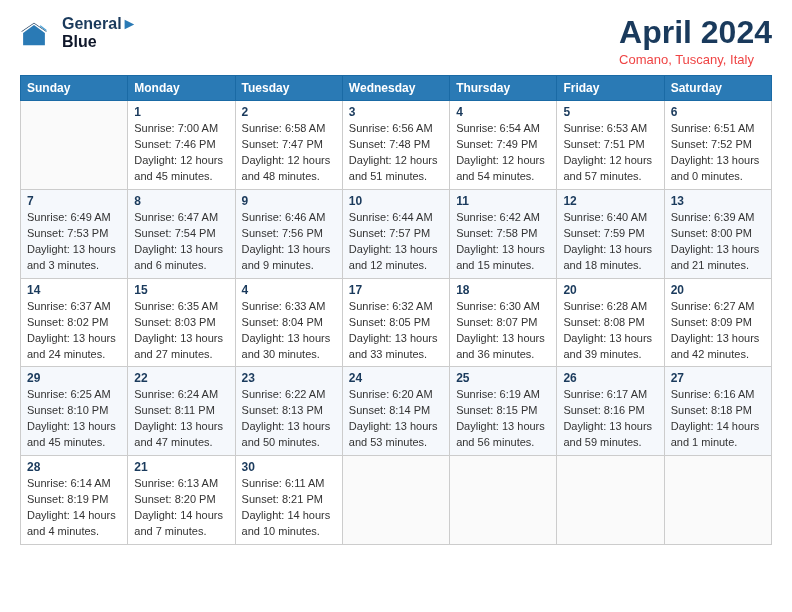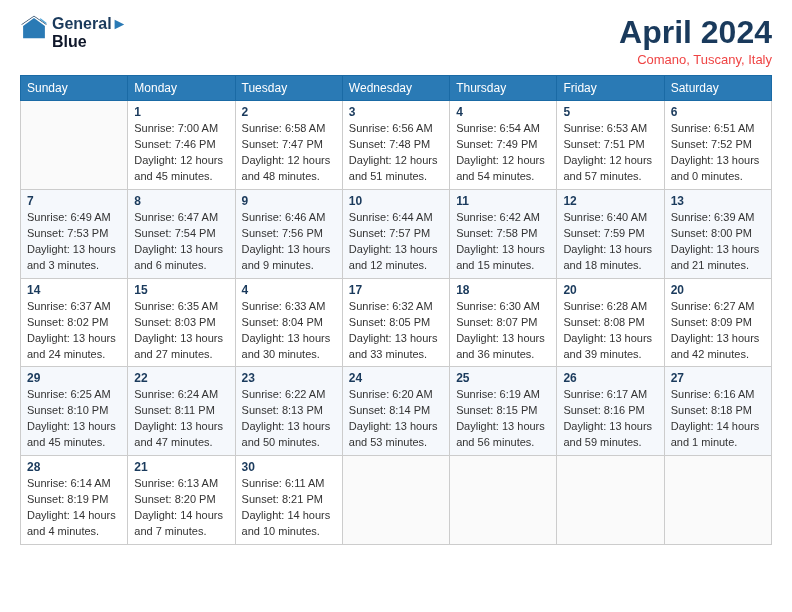--- a/index.html
+++ b/index.html
@@ -15,29 +15,29 @@
       padding: 15px 20px 10px 20px;
     }
     .header {
       display: flex;
       align-items: flex-start;
       justify-content: space-between;
       margin-bottom: 8px;
     }
     .logo {
       display: flex;
-      align-items: flex-start;
-      gap: 4px;
+      align-items: flex-end;
+      gap: 14px;
     }
     .logo-icon {
       width: 28px;
       height: 28px;
     }
     .title-area {
-      text-align: right;
+      text-align: left;
     }
     .month-title {
       font-size: 32px;
       font-weight: bold;
       color: #1a3a5c;
       line-height: 1.1;
     }
     .subtitle {
       font-size: 13px;
       color: #ef4444;
@@ -45,21 +45,21 @@
     }
     table {
       width: 100%;
       border-collapse: collapse;
       table-layout: fixed;
     }
     thead th {
       background-color: #2a7ab5;
       color: #fff;
       font-size: 12px;
-      font-weight: normal;
+      font-weight: bold;
       padding: 5px 6px;
       text-align: left;
       border: 1px solid #1a6aa5;
     }
     tbody td {
       border: 1px solid #ccc;
       vertical-align: top;
       padding: 4px 6px;
       font-size: 9.5px;
       color: #222;

